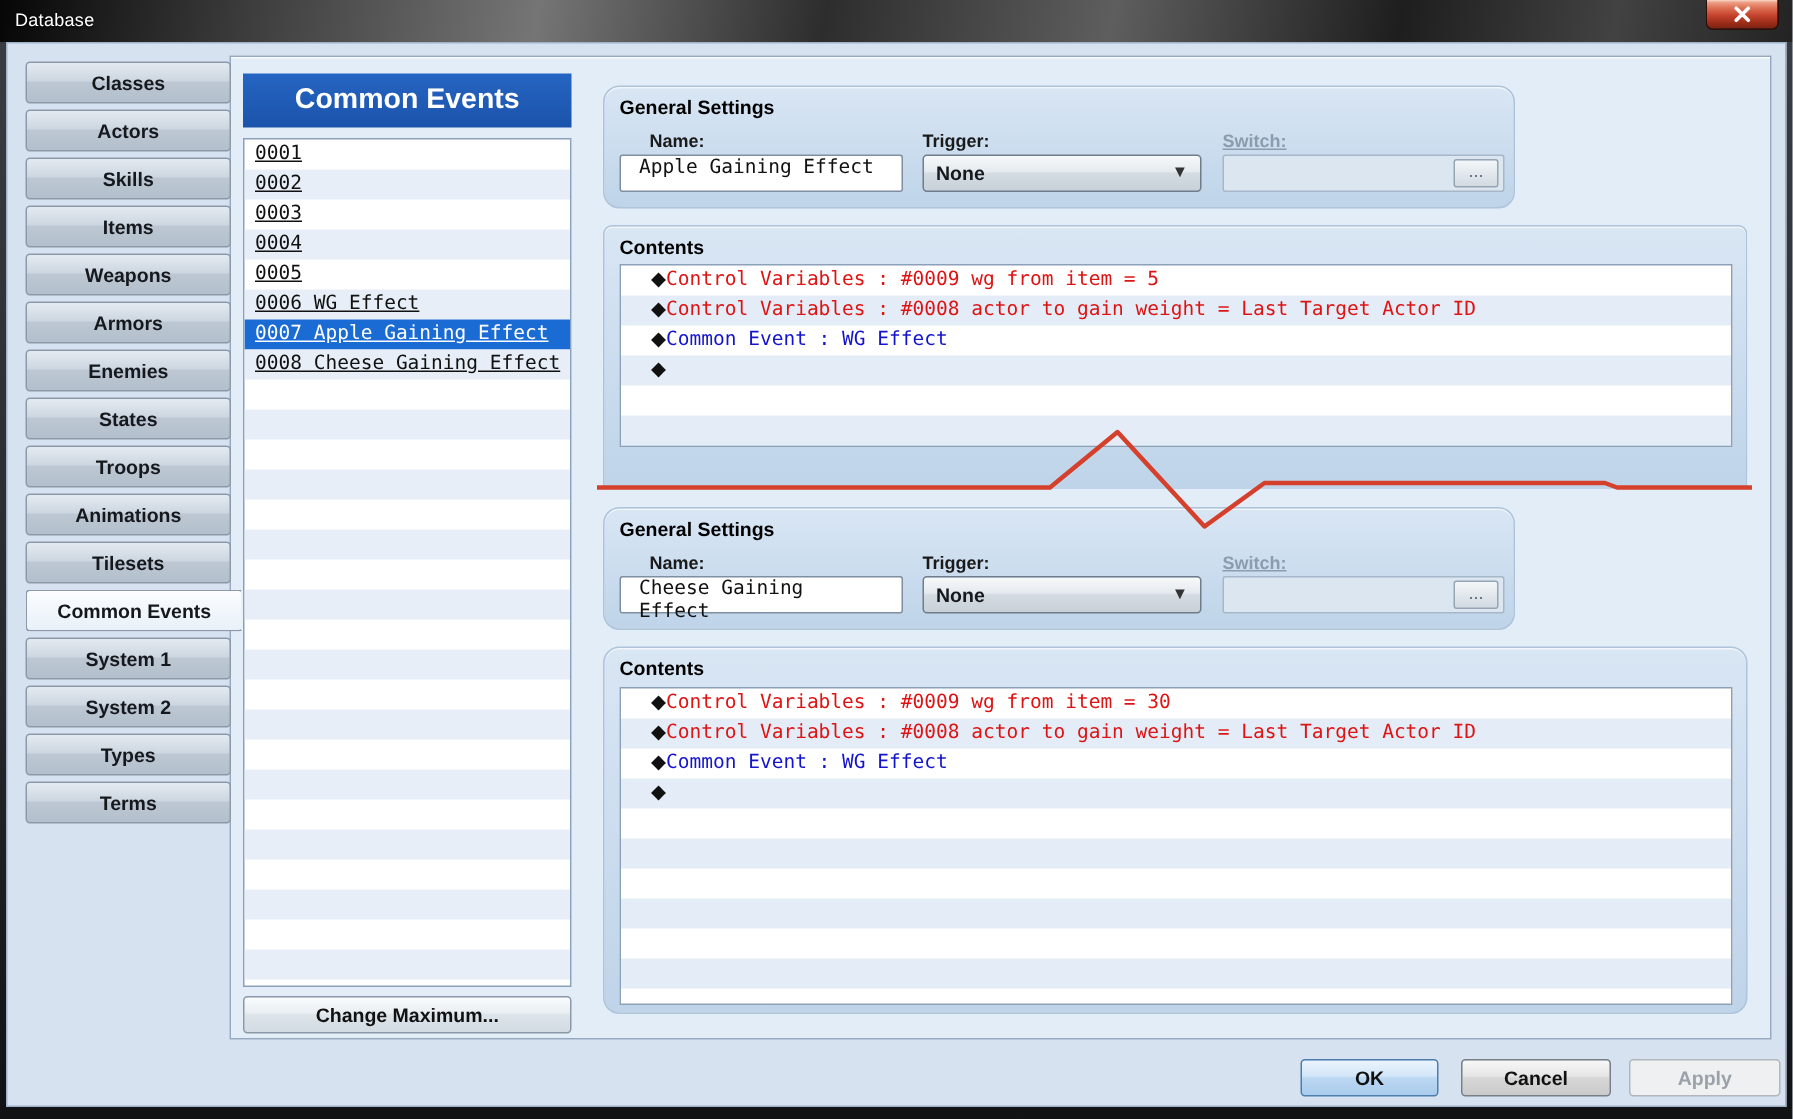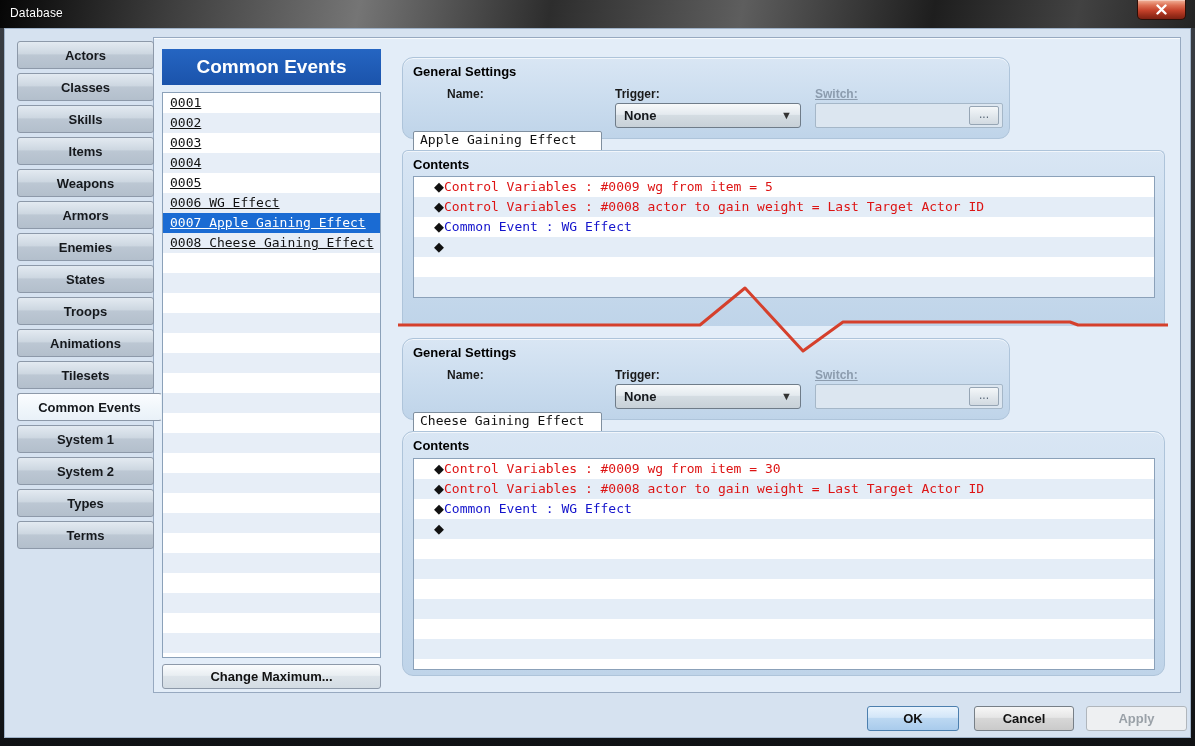--- a/index.html
+++ b/index.html
@@ -80,21 +80,21 @@
   }
   .group.gs { height:82px; }
   .group.contents { width:763px; }
   .group-title { position:absolute; left:10px; top:6px; font-size:13px; font-weight:700; color:#000; }
   .field-label { position:absolute; top:29px; font-size:12px; font-weight:600; color:#1a1a1a; }
   .field-label.disabled { color:#8c9cae; }
 
   .text-input {
     position:absolute; top:45px; height:25px; background:#fff;
     border:1px solid #7f8f9f; font-family:"DejaVu Sans Mono",monospace;
-    font-size:13px; color:#111; padding:0 6px; border-radius:2px;margin-top:28px;
+    font-size:13px; color:#111; padding:0 12px; border-radius:2px;
   }
   .dropdown {
     position:absolute; top:45px; height:25px;
     background: linear-gradient(180deg,#f7f9fa 0%,#e4eaef 45%,#d4dce2 50%,#c8d1d8 100%);
     border:1px solid #6f7c89; border-radius:3px; cursor:pointer;
     display:flex; align-items:center; padding:0 8px; font-size:13px; font-weight:600; color:#15181c;
   }
   .dropdown .arrow { position:absolute; right:8px; top:5px; font-size:11px; color:#333; }
   .switch-box {
     position:absolute; top:45px; height:25px; background:#dce6f0;
@@ -122,21 +122,21 @@
   .gs-0 { top:19px; } .ct-0 { top:112px; height:176px; border-radius:6px 6px 0 0; border-bottom:none; }
   .ct-0 .cmd-list { top:25px; height:122px; }
   .gs-1 { top:300px; } .ct-1 { top:393px; height:245px; }
   .ct-1 .cmd-list { top:26px; height:212px; }
 
   .name-input { left:10px; width:189px; }
   .trigger-label { left:212px; }
   .trigger-dd { left:212px; width:186px; }
   .switch-label { left:412px;text-decoration:underline; }
   .switch-box { left:412px; width:188px; }
-  .name-label { left:24px;padding-left:20px; }
+  .name-label { left:10px;padding-left:20px; }
 
   
   .btn {
     position:absolute; top:677px; height:25px; border-radius:3px;
     font-size:13px; font-weight:600; color:#111; cursor:pointer;
   }
   .btn-ok { left:862px; width:92px;
     background: linear-gradient(180deg,#eaf4fd 0%,#d3e6f8 45%,#bcd8f2 50%,#a9cbec 100%);
     border:1px solid #4c7fae; }
   .btn-cancel { left:969px; width:100px;
@@ -155,22 +155,22 @@
     <span class="title-text">Database</span>
     <div class="close-btn">
       <svg width="13" height="11" viewBox="0 0 13 11">
         <path d="M2.5,1.5 L10.5,9.5 M10.5,1.5 L2.5,9.5" stroke="#ffffff" stroke-width="2.4" stroke-linecap="round"></path>
       </svg>
     </div>
   </div>
 
   <div class="client">
     <div class="tab-strip">
+        <div class="tab">Classes</div>
         <div class="tab">Actors</div>
-        <div class="tab">Classes</div>
         <div class="tab">Skills</div>
         <div class="tab">Items</div>
         <div class="tab">Weapons</div>
         <div class="tab">Armors</div>
         <div class="tab">Enemies</div>
         <div class="tab">States</div>
         <div class="tab">Troops</div>
         <div class="tab">Animations</div>
         <div class="tab">Tilesets</div>
         <div class="tab sel">Common Events</div>

